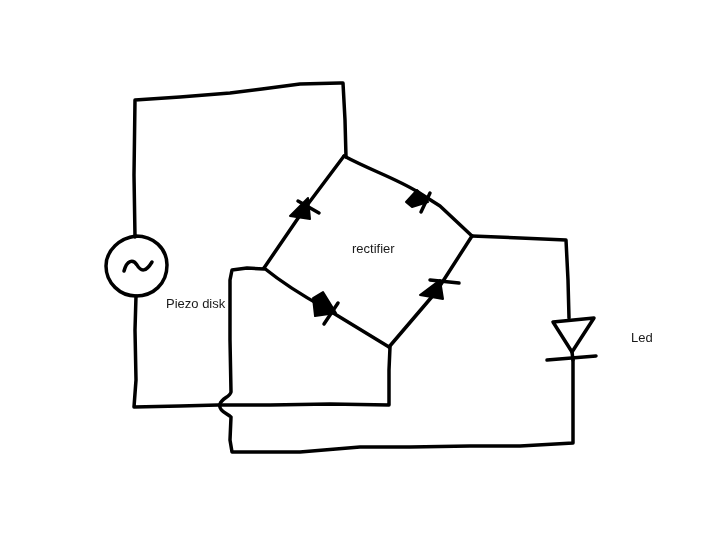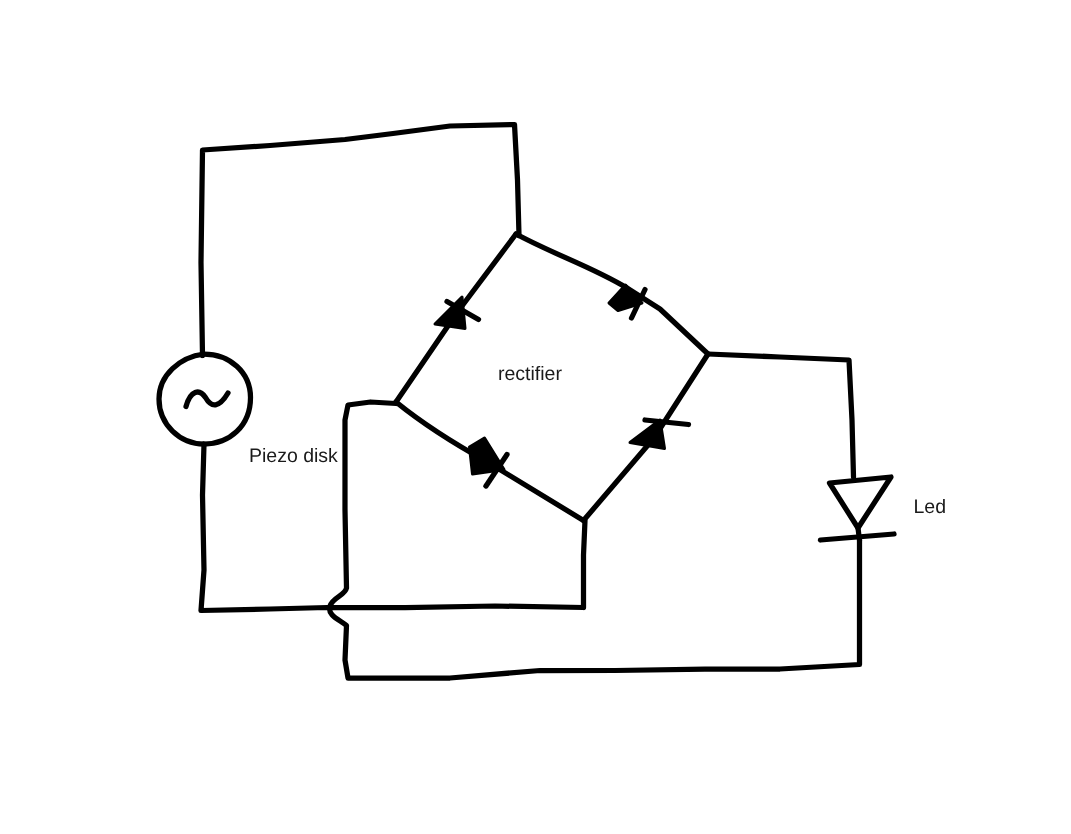--- a/index.html
+++ b/index.html
@@ -57,15 +57,15 @@
     <g>
       <path class="wire" d="M553,322 L594,318 L572,352 Z"></path>
       <path class="wire" d="M547,360 L596,356"></path>
       <path class="wire" d="M572,352 L573,360"></path>
     </g>
 
     <path class="wire" d="M573,360 L573,400 L573,443 L520,446 L470,446 L410,447 L360,447 L300,452 L232,452 L230,440 L231,417 C226,413 218,410 220,404 C222,398 230,397 231,392 L230,340 L230,280 L232,270 L247,268 L264,269"></path>
   </svg>
 
   <div class="label" style="left:166px; top:296px;">Piezo disk</div>
-  <div class="label" style="left:332px; top:241px;">rectifier</div>
-  <div class="label" style="left:609px; top:330px;">Led</div>
+  <div class="label" style="left:352px; top:241px;">rectifier</div>
+  <div class="label" style="left:631px; top:330px;">Led</div>
 </div>
 
 </body></html>

